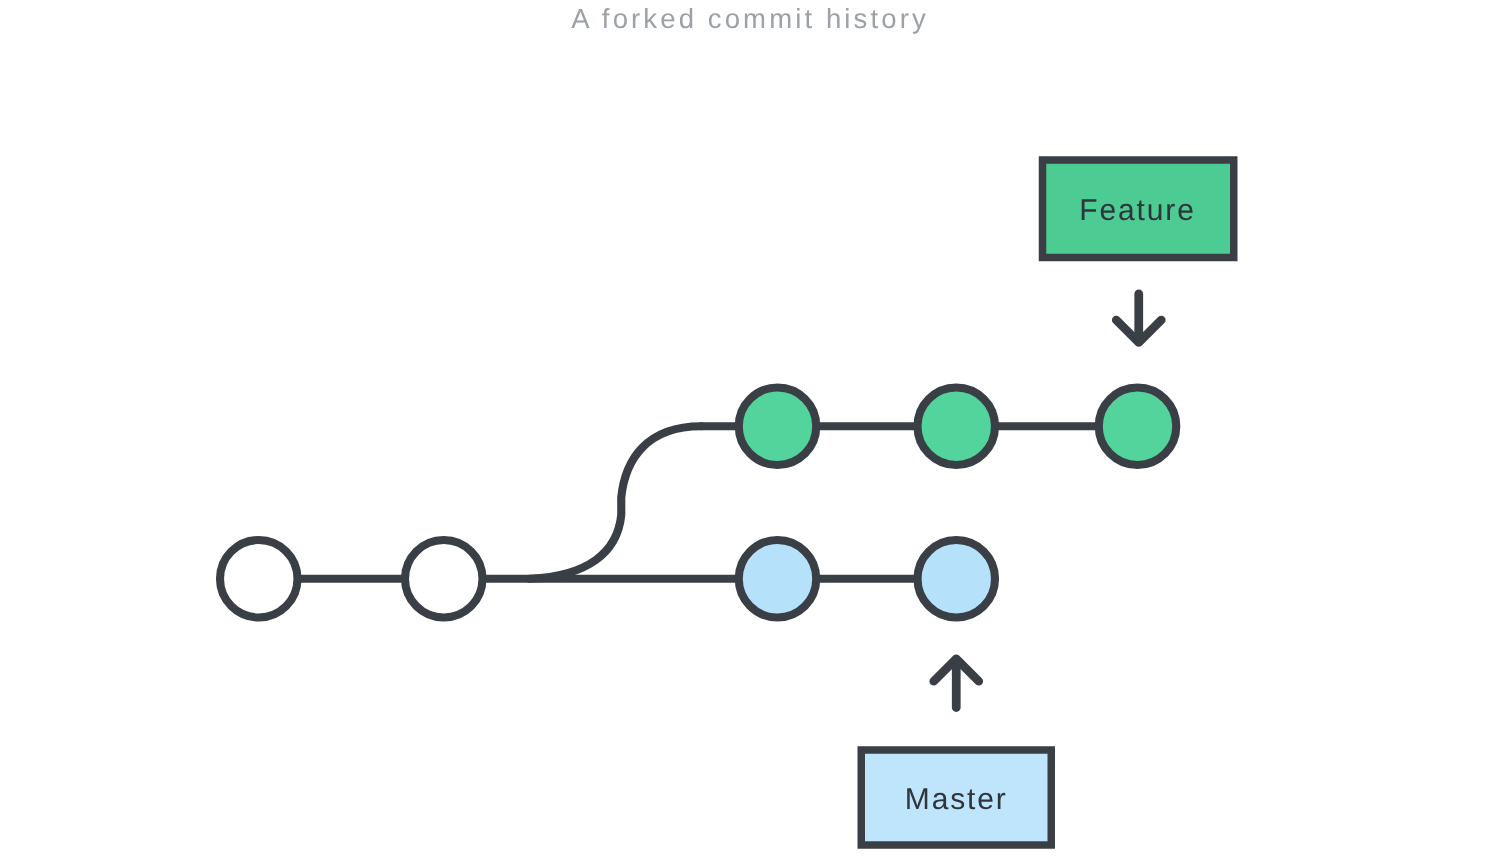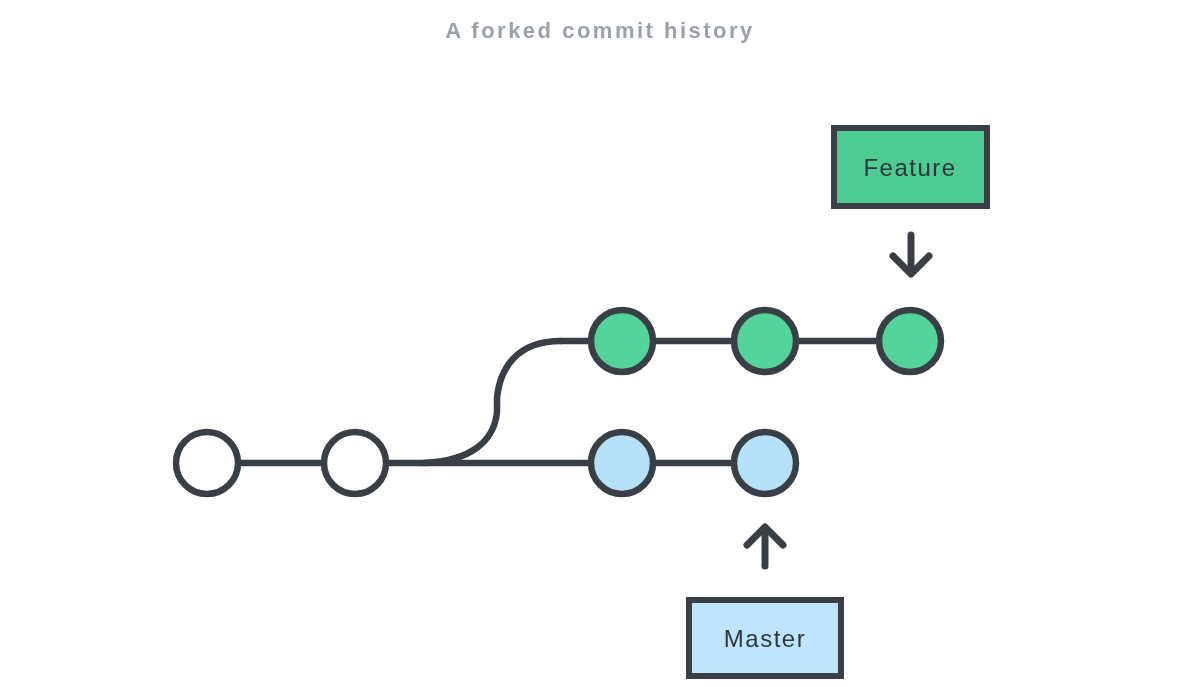--- a/index.html
+++ b/index.html
@@ -12,27 +12,27 @@
     font-family: "Liberation Sans", sans-serif;
   }
   .stage {
     position: relative;
     width: 1200px;
     height: 687px;
     background: #ffffff;
   }
   .diagram-title {
     position: absolute;
-    top: 16px;
+    top: 0;
     left: 0;
     width: 1200px;
     text-align: center;
     padding-top: 2px;
     font-size: 22px;
-    font-weight: 700;
+    font-weight: 400;
     letter-spacing: 2.5px;
     color: #9ba1a7;
     user-select: none;
   }
   svg.commit-graph {
     position: absolute;
     top: 0;
     left: 0;
   }
   .branch-label-text {

